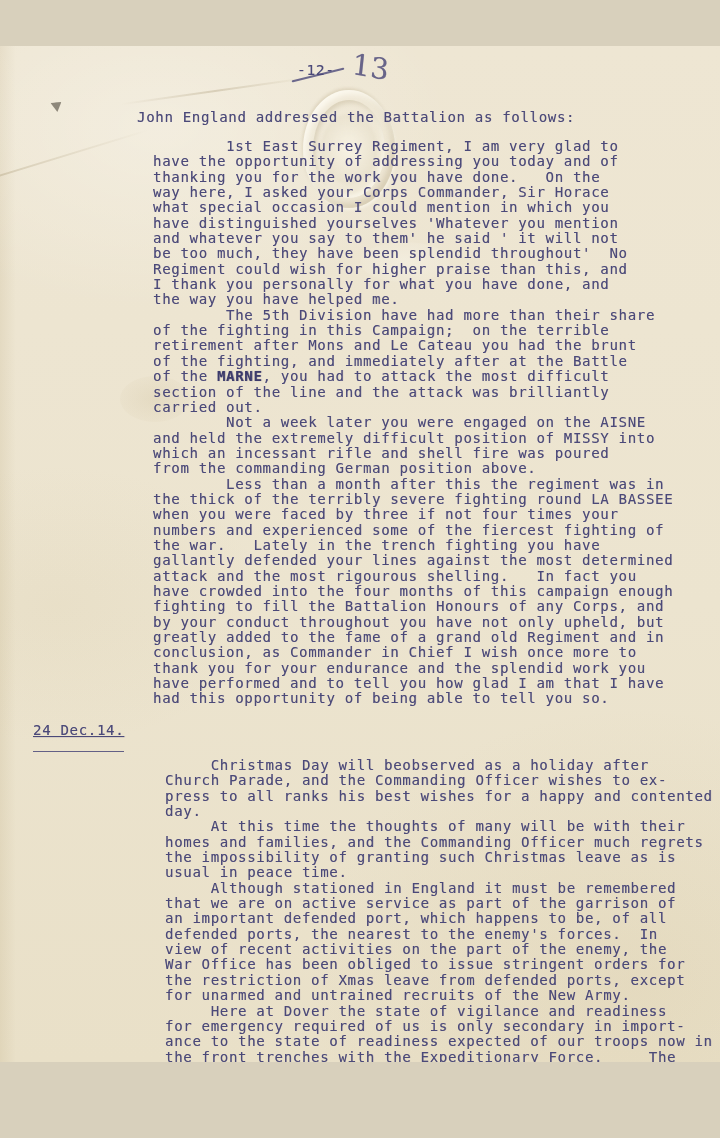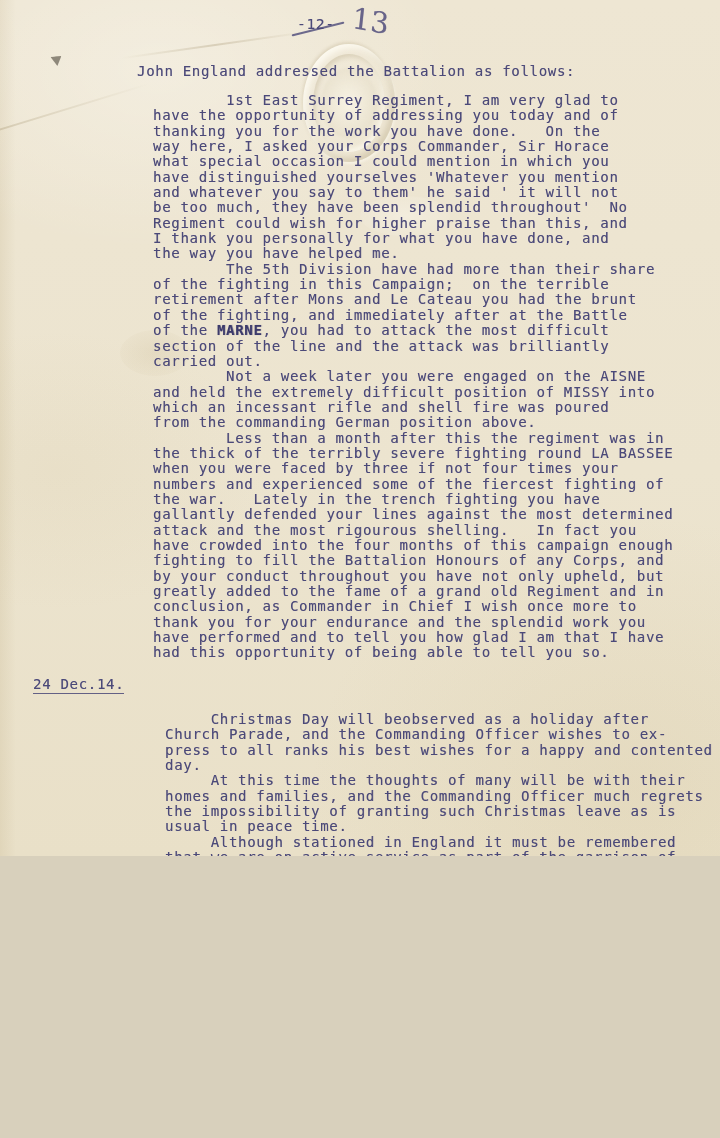--- a/index.html
+++ b/index.html
@@ -1,39 +1,40 @@
 <!DOCTYPE html>
 <html style="--ink: #4b4979; --paper: #ece4d0;"><head>
 <meta charset="utf-8">
 <style>
   :root { --ink:#4b4979; --paper:#ece4d0; }
   html,body{ margin:0; padding:0; background:#d8d0bc; }
   .paper{
-    position:relative; width:720px; height:856px; overflow:hidden;
+    position:relative; width:720px; height:1016px; overflow:hidden;
     background:
       radial-gradient(ellipse 420px 260px at 22% 8%, rgba(255,255,252,0.30), rgba(255,255,252,0) 70%),
       radial-gradient(ellipse 500px 420px at 88% 92%, rgba(196,176,126,0.14), rgba(196,176,126,0) 65%),
       radial-gradient(ellipse 300px 200px at 8% 55%, rgba(200,182,136,0.10), rgba(200,182,136,0) 70%),
       linear-gradient(90deg, rgba(178,158,112,0.16) 0px, rgba(178,158,112,0) 16px),
       linear-gradient(180deg, #eee6d3 0%, #ece4cf 55%, #e9e0c8 100%);
     font-family:"DejaVu Sans Mono", monospace;
     color:var(--ink);
+    margin-top:46px;
   }
   .typed{
     position:absolute; white-space:pre;
     font-size:14px; line-height:15.35px; letter-spacing:0.7px;
     color:var(--ink);
     text-shadow:0.3px 0.3px 0.6px rgba(75,73,121,0.45);
   }
   .intro      { left:137px; top:64px;  }
   .speech     { left:153px; top:93px;  }
   .speech .bold{ font-weight:bold; color:#3c3a6b; text-shadow:0.6px 0.4px 0.8px rgba(60,58,107,0.6);text-align:right; }
   .margin-date{ left:33px;  top:677px; }
   .order-head { left:215px; top:677px; }
-  .underlined { display:inline-block; padding-bottom:1px; border-bottom:1.6px solid rgba(75,73,121,0.85); }
+  .underlined { display:inline-block; padding-bottom:13px; border-bottom:1.6px solid rgba(75,73,121,0.85);text-decoration:underline; }
   .order-body { left:165px; top:712px; }
 
   .typed-num  { left:297px; top:17px; font-size:14.5px; }
   .strike{
     position:absolute; left:291px; top:28px; width:54px; height:2px;
     background:rgba(75,73,121,0.8); transform:rotate(-14deg); border-radius:1px;
   }
   .hand-num{
     position:absolute; left:352px; top:4px;
     font-family:"DejaVu Serif", serif; font-size:29px;

